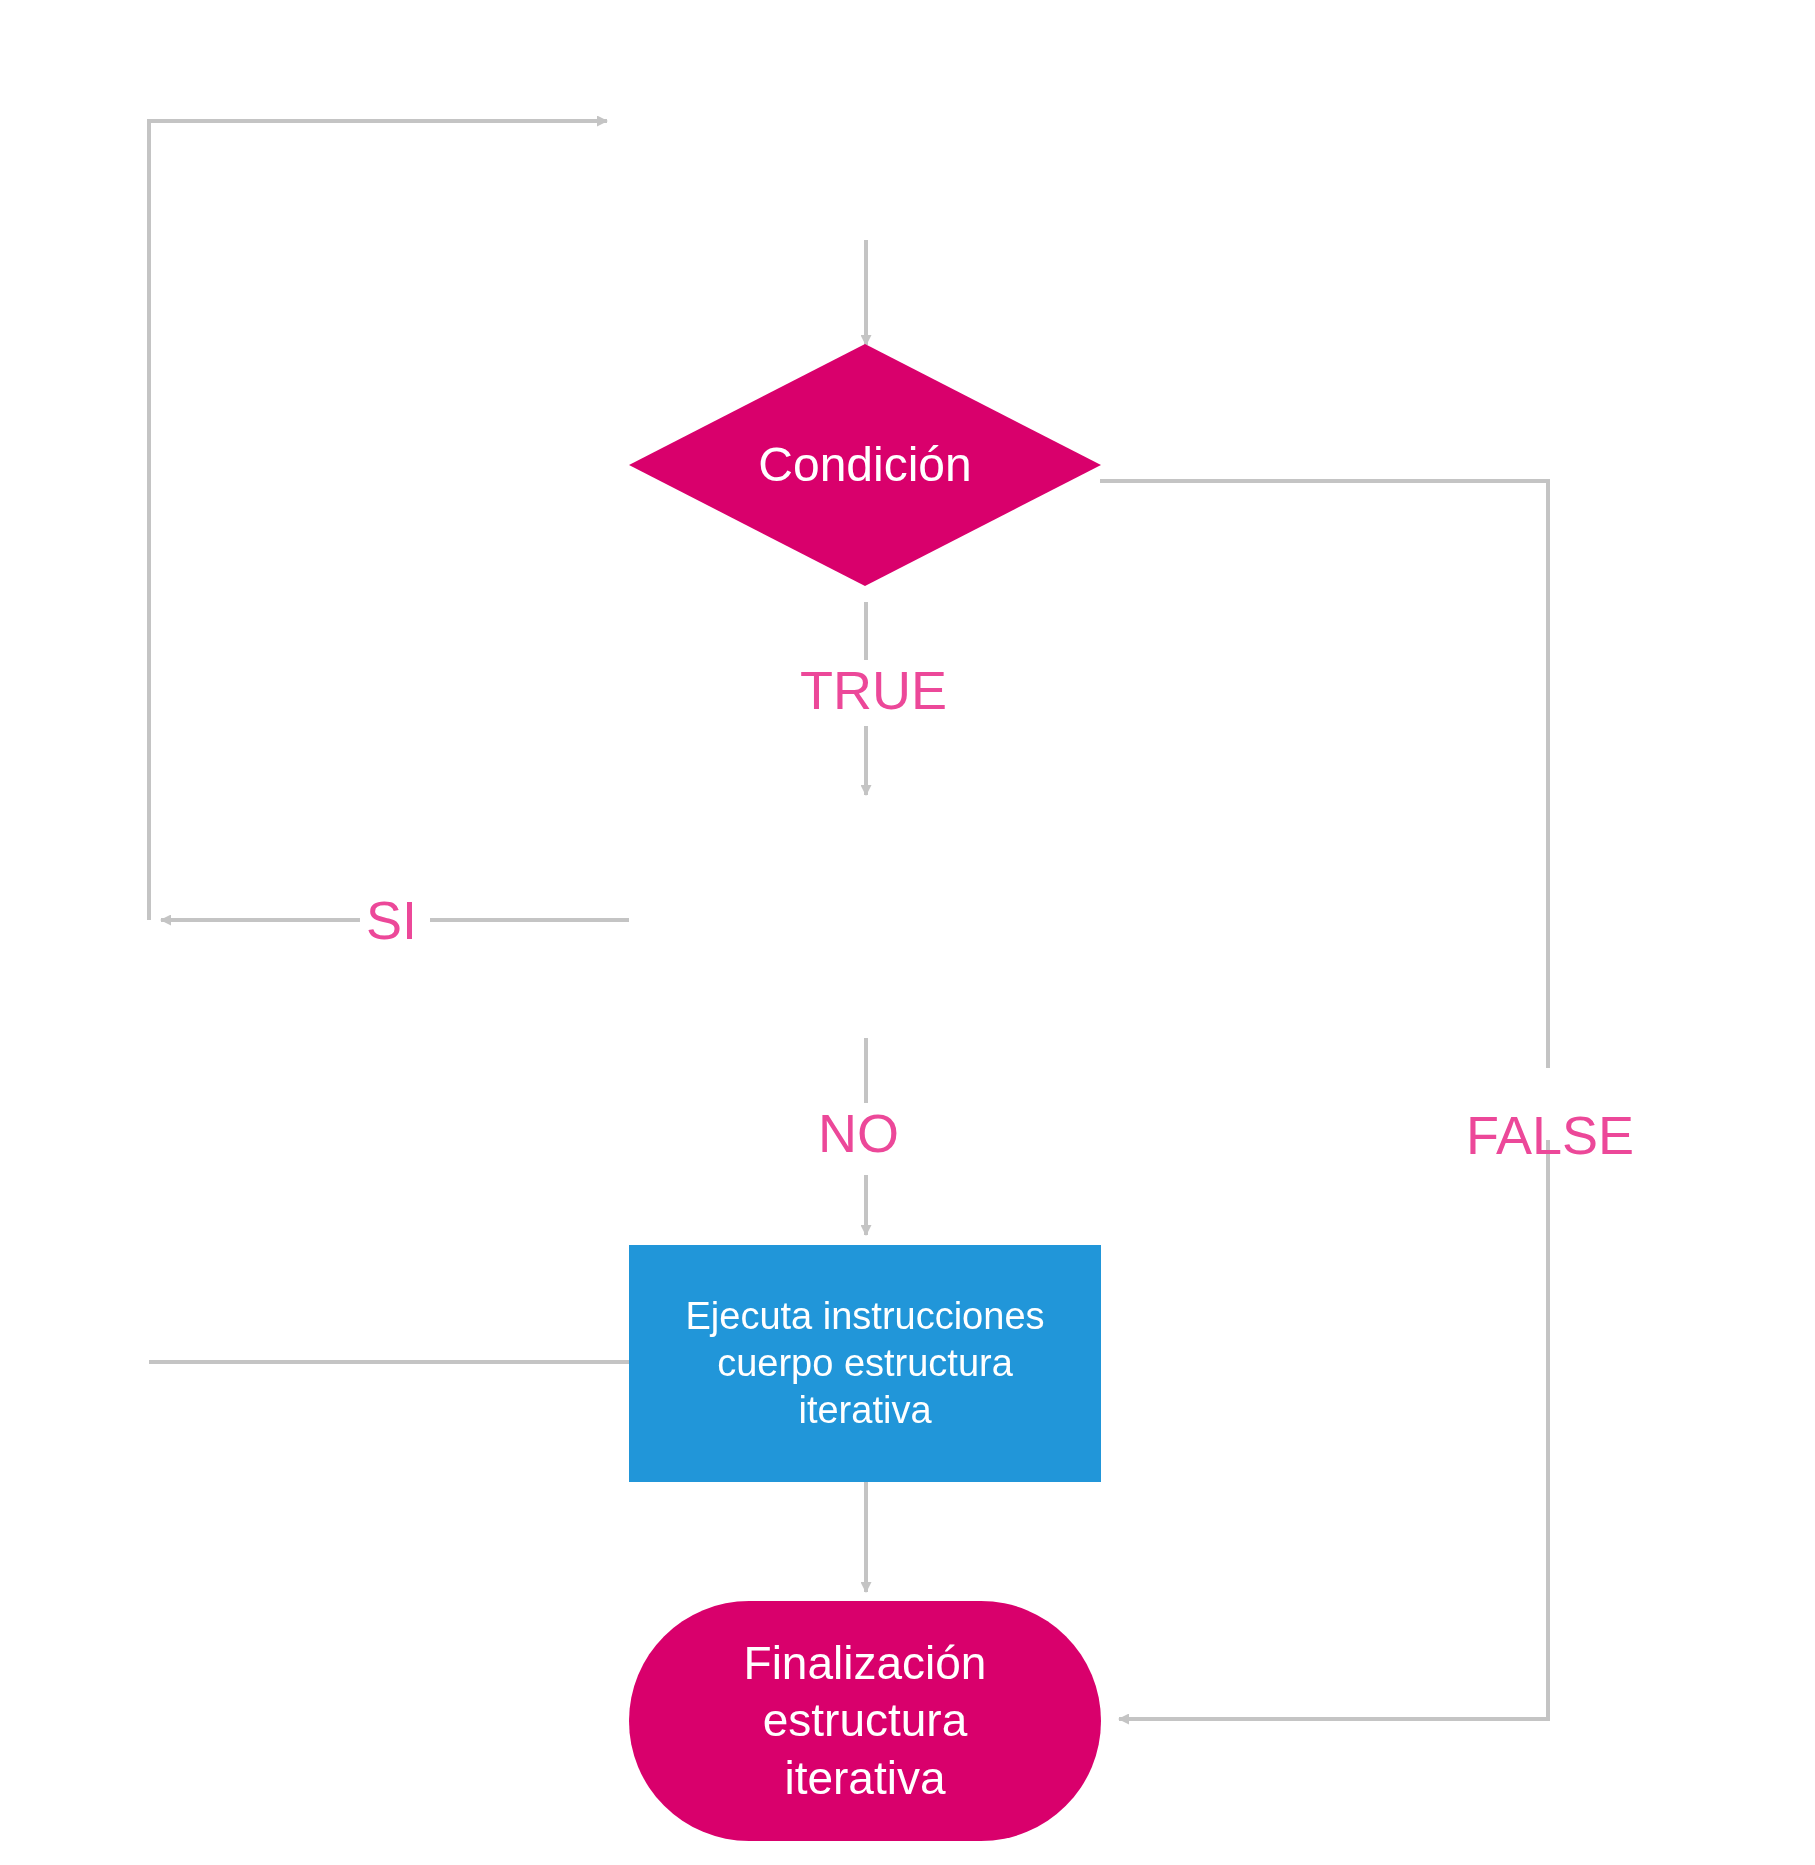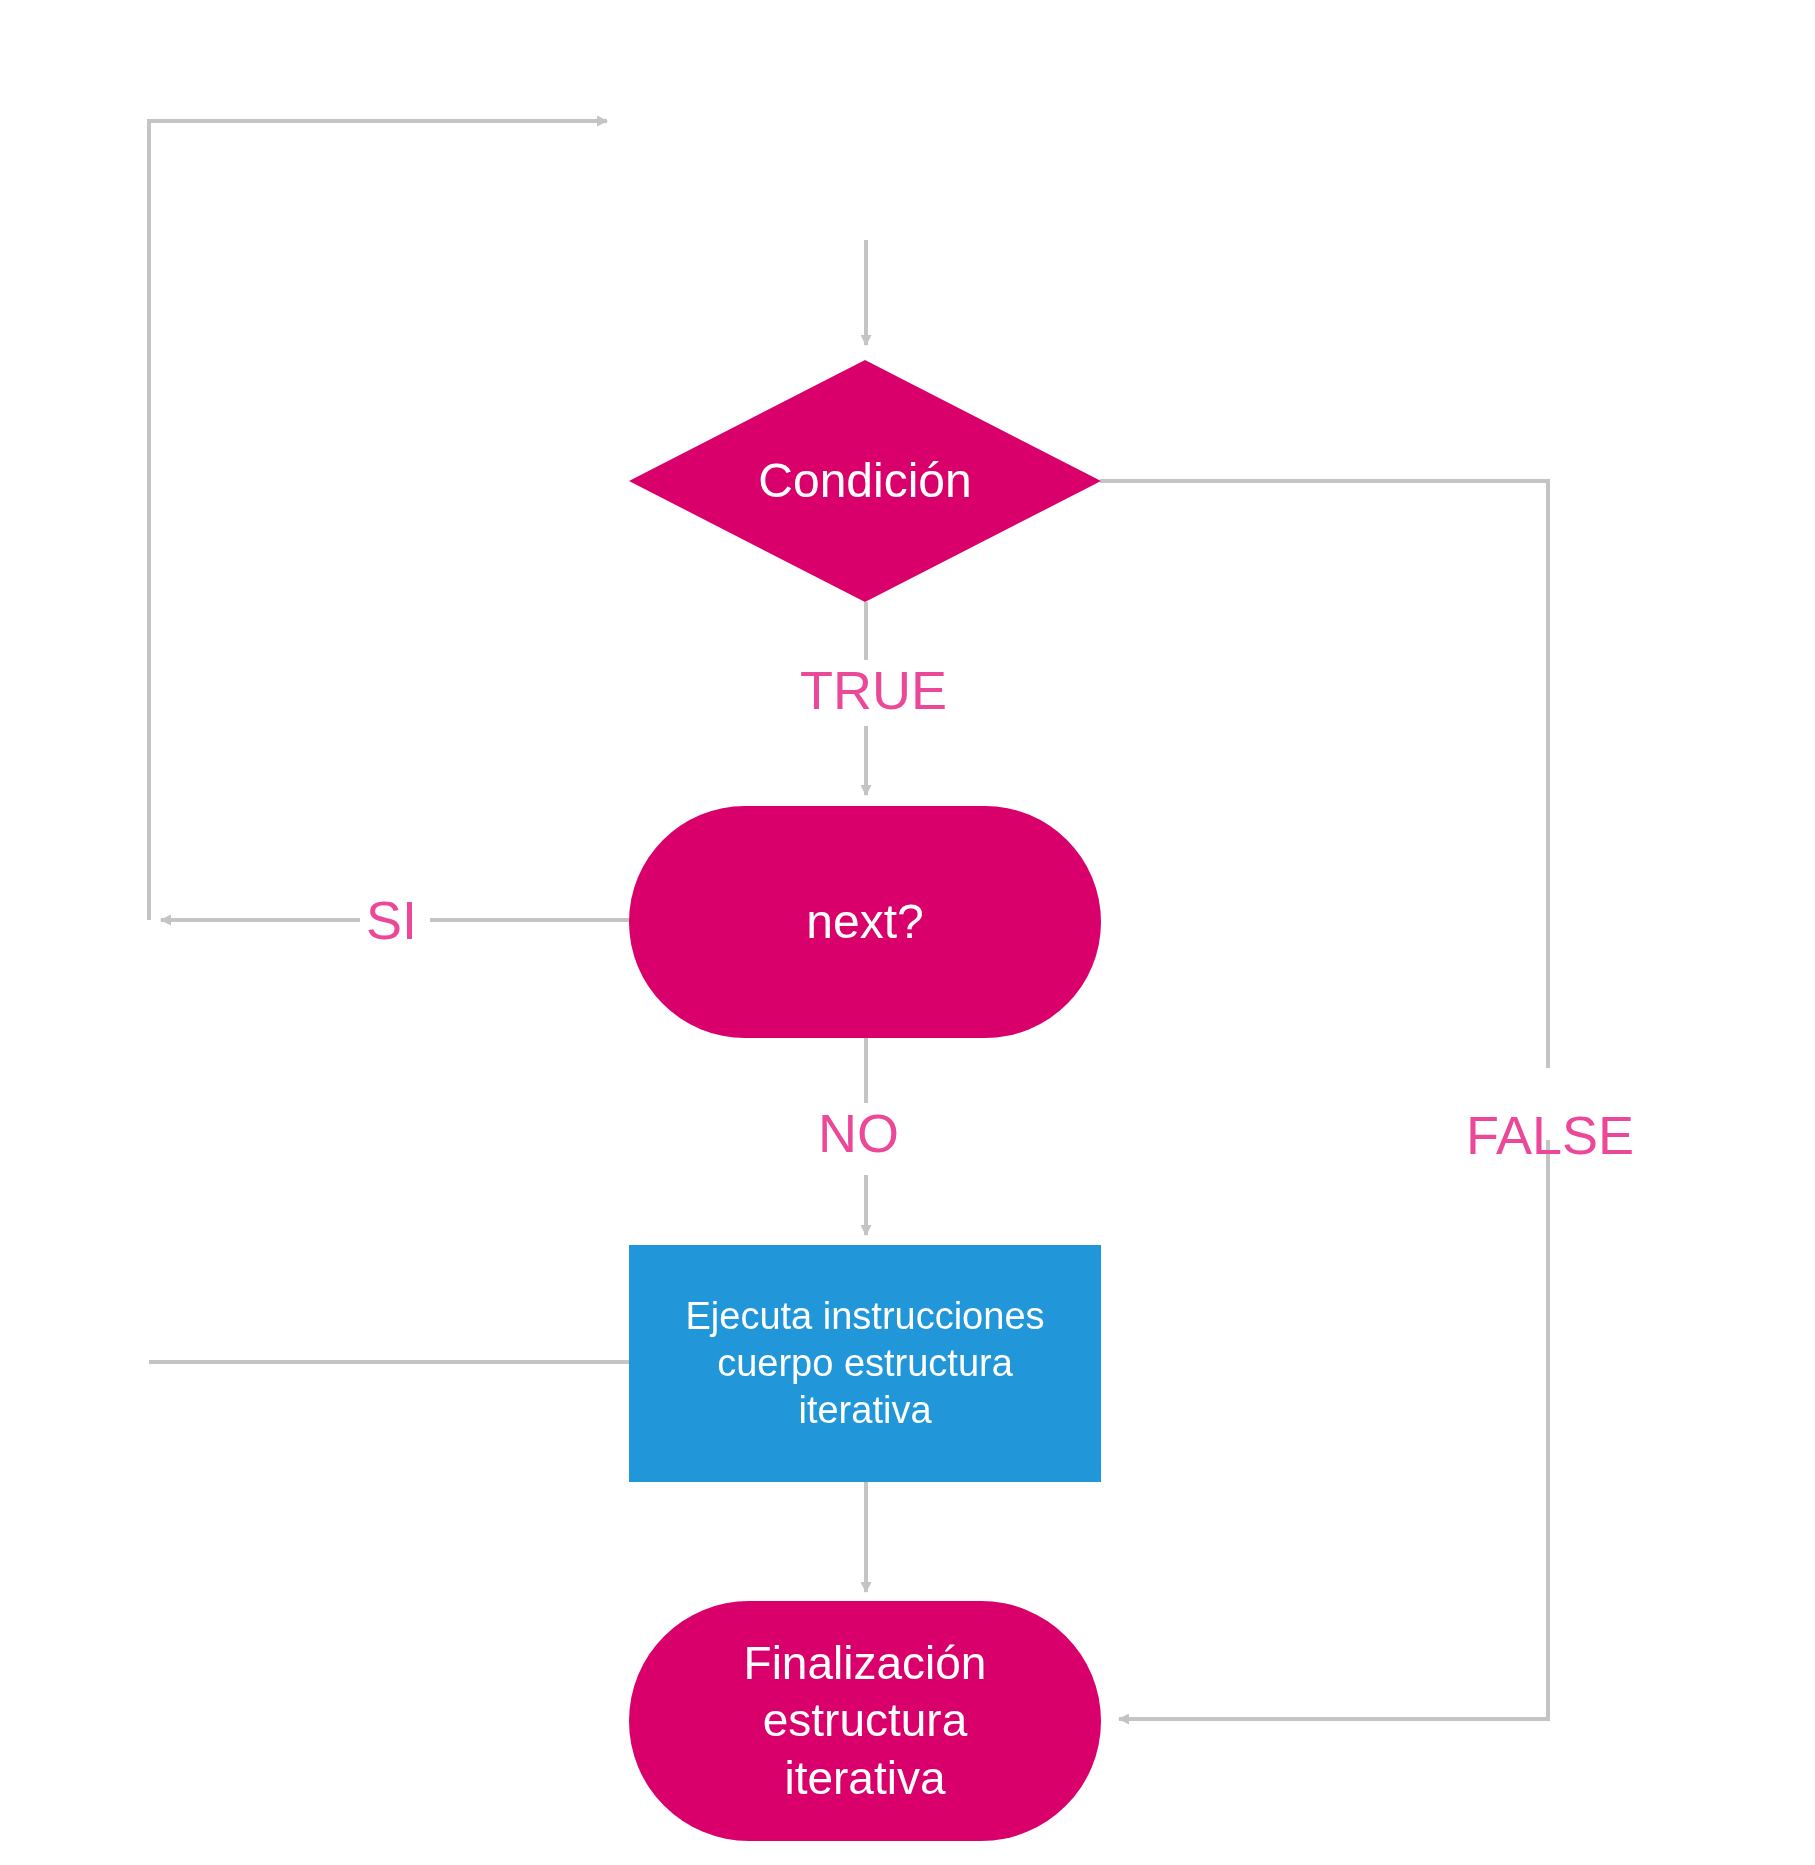--- a/index.html
+++ b/index.html
@@ -108,28 +108,25 @@
       <line x1="866" y1="1482" x2="866" y2="1592" stroke="#C4C4C4" stroke-width="4" marker-end="url(#arrowhead)"></line>
     </g>
 
     <g>
       <path d="M 1100,481 L 1548,481 L 1548,1068" stroke="#C4C4C4" stroke-width="4" fill="none"></path>
       <path d="M 1548,1140 L 1548,1719 L 1119,1719" stroke="#C4C4C4" stroke-width="4" fill="none" marker-end="url(#arrowhead)"></path>
     </g>
   </svg>
 
 
-  <div class="node node-decision" style="left:629px; top:360px; width:472px; height:242px; font-size:48px;">
+  <div class="node node-decision" style="left:629px; top:344px; width:472px; height:242px; font-size:48px;">
     <div class="diamond-shape"></div>
     <span class="label">Condición</span>
   </div>
 
-  <div class="node node-terminal" style="left:629px; top:806px; width:472px; height:232px; font-size:48px;">
-    <span class="label">next?</span>
-  </div>
 
   <div class="node node-process" style="left:629px; top:1245px; width:472px; height:237px; font-size:38px;">
     <span class="label">Ejecuta instrucciones
 cuerpo estructura
 iterativa</span>
   </div>
 
   <div class="node node-terminal" style="left:629px; top:1601px; width:472px; height:240px; font-size:46px;">
     <span class="label">Finalización
 estructura

